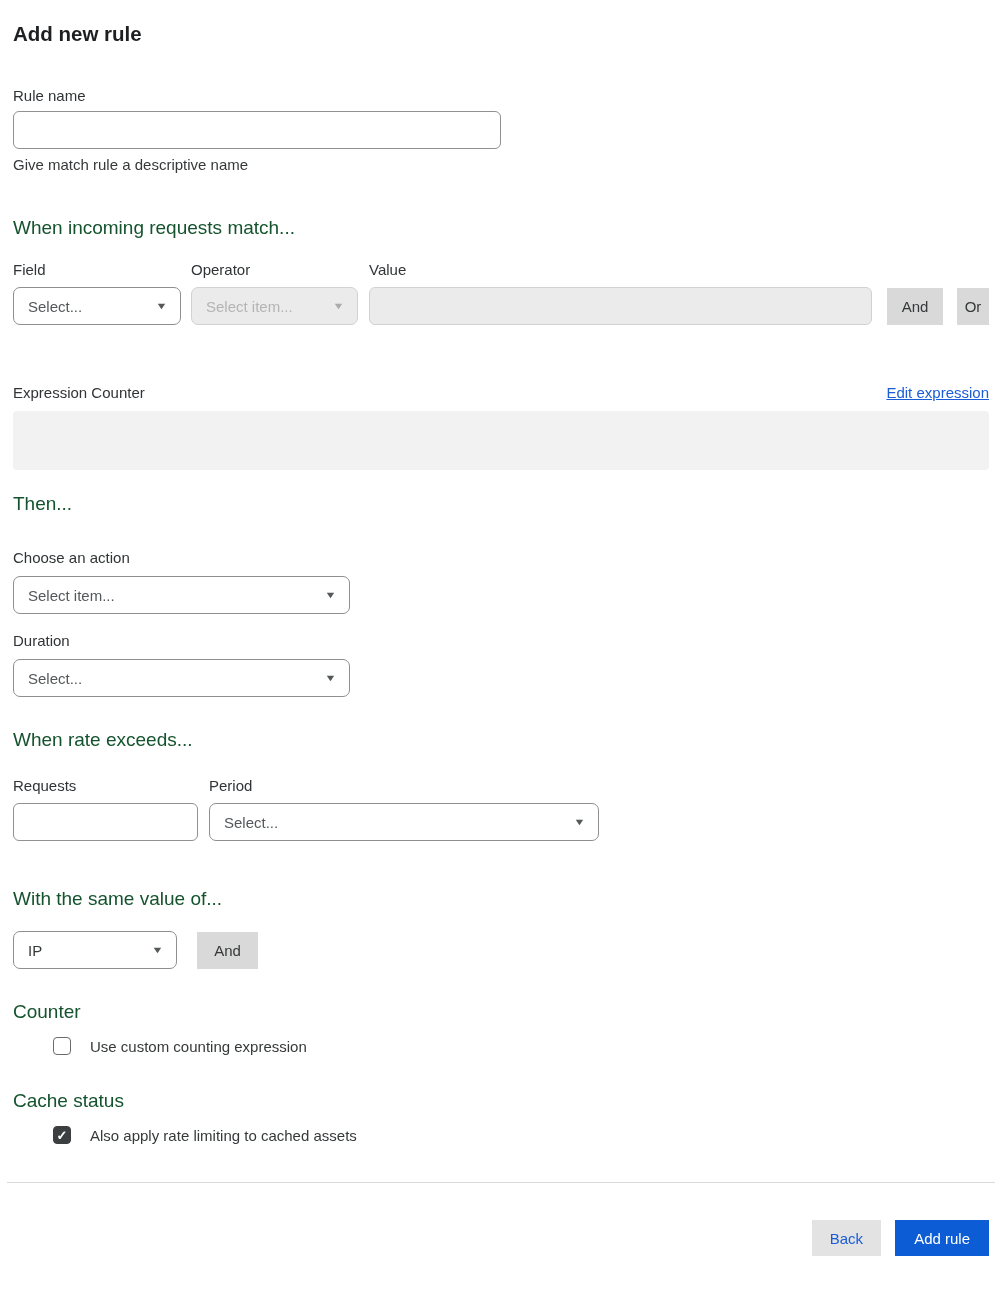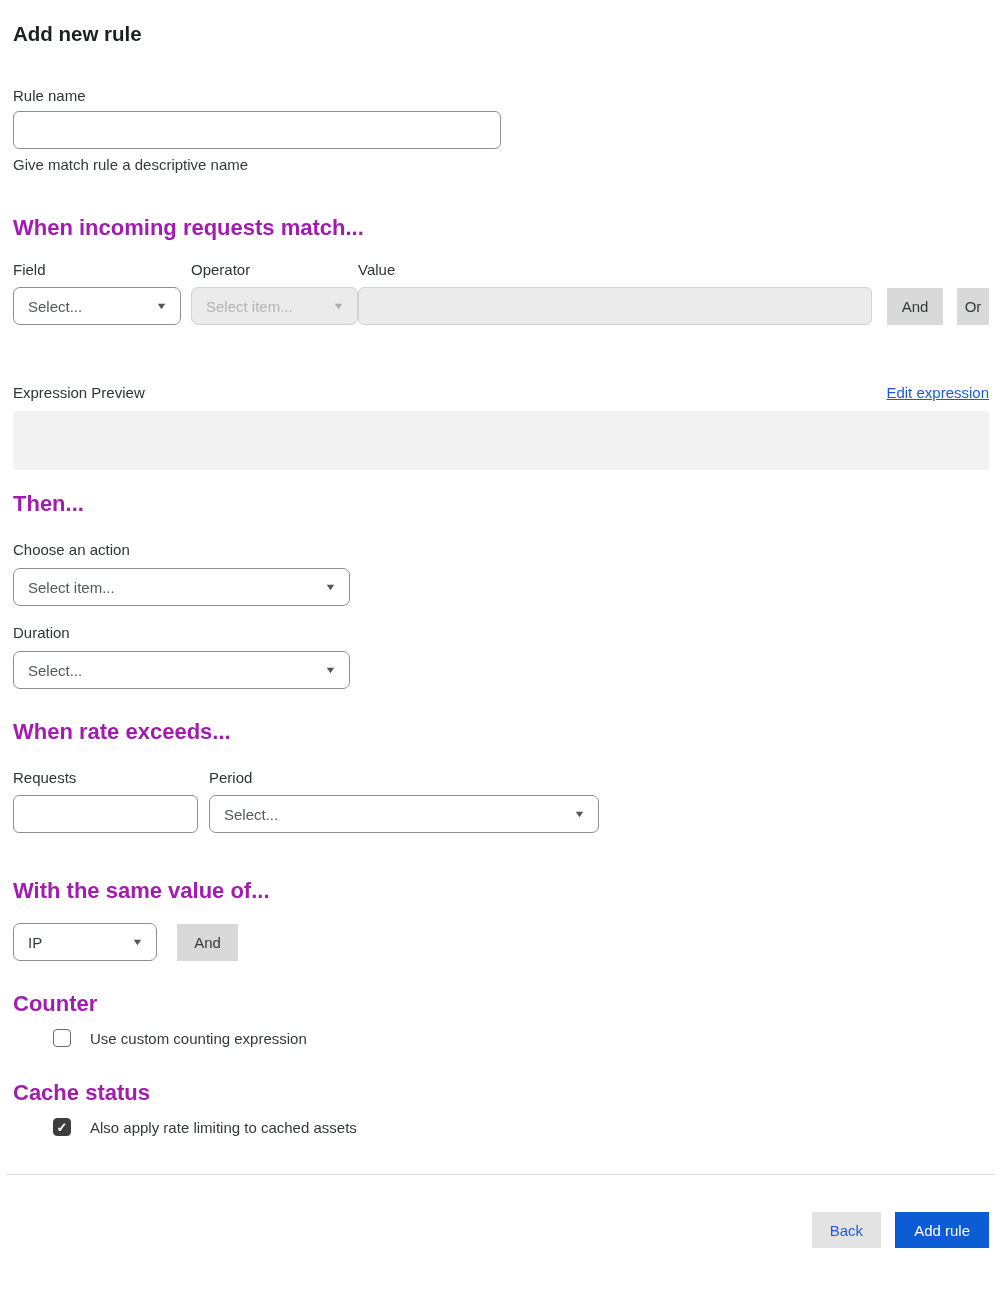--- a/index.html
+++ b/index.html
@@ -14,21 +14,21 @@
 
   .page-title {
     font-size: 20.5px; font-weight: 700; color: #1d1f20;
     line-height: 28px; margin: 4px 0 0 0;
   }
 
   .field-label { font-size: 15px; line-height: 20px; color: #303436; }
   .help-text   { font-size: 15px; line-height: 20px; color: #36393a; margin-top: 6px; }
 
   .section-heading {
-    font-size: 22px; font-weight: 700; color: #a21caf; line-height: 20px;
+    font-size: 19px; font-weight: 400; color: #14532d; line-height: 20px;
   }
 
   .text-input {
     height: 38px; border: 1px solid #919191; border-radius: 6px;
     background: #fff; padding: 0 12px; font-size: 15px;
     font-family: "Liberation Sans", sans-serif; color: #36393a;
     width: 100%; outline: none;
   }
   .text-input.disabled { background: #ebebeb; border-color: #d2d2d2; }
 
@@ -54,56 +54,56 @@
   .rule-name-label { margin-top: 38px; }
   .rule-name-input { margin-top: 5px; width: 488px; }
 
   
   .match-heading { margin-top: 43px; }
   .match-row { display: flex; align-items: flex-end; margin-top: 22px; }
   .match-col { display: flex; flex-direction: column; }
   .match-col .field-label { margin-bottom: 7px; }
   .col-field    { width: 168px; }
   .col-operator { width: 167px; margin-left: 10px; }
-  .col-value    { flex: 1; margin-left: 0; }
+  .col-value    { flex: 1; margin-left: 11px; }
   .btn-and { margin-left: 15px; width: 56px; }
   .btn-or  { margin-left: 14px; width: 29px; }
 
   
   .expr-header { display: flex; justify-content: space-between; align-items: baseline; margin-top: 58px; }
   .link {
     color: #1a5cd8; font-size: 15px; text-decoration: underline; cursor: pointer;
   }
   .preview-box {
     margin-top: 8px; height: 59px; background: #f2f2f2; border-radius: 4px;
     font-size: 14px; color: #36393a; padding: 8px 12px;
   }
 
   
   .then-heading { margin-top: 24px; }
-  .action-label { margin-top: 26px; }
+  .action-label { margin-top: 34px; }
   .action-select { margin-top: 8px; width: 337px; }
 
   
   .for-heading { margin-top: 43px; }
   .duration-label { margin-top: 17px; }
   .duration-select { margin-top: 8px; width: 337px; }
 
   
   .rate-heading { margin-top: 33px; }
   .rate-row { display: flex; margin-top: 26px; }
   .rate-col { display: flex; flex-direction: column; }
   .rate-col .field-label { margin-bottom: 7px; }
   .col-requests { width: 185px; }
   .col-period { width: 390px; margin-left: 11px; }
 
   
   .same-heading { margin-top: 48px; }
   .same-row { display: flex; align-items: center; margin-top: 22px; }
-  .ip-select { width: 144px; }
+  .ip-select { width: 164px; }
   .btn-and2 { margin-left: 20px; width: 61px; }
 
   
   .counter-heading { margin-top: 33px; }
   .checkbox-row { display: flex; align-items: center; margin-top: 15px; padding-left: 40px; }
   .checkbox {
     width: 18px; height: 18px; border-radius: 4px; cursor: pointer;
     display: inline-flex; align-items: center; justify-content: center;
     flex: none;
   }
@@ -152,21 +152,21 @@
     <div class="match-col col-value">
       <span class="field-label">Value</span>
       <input class="text-input disabled" type="text" disabled="" value="" style="">
     </div>
     <button class="btn btn-gray btn-and">And</button>
     <button class="btn btn-gray btn-or">Or</button>
   </div>
 
   
   <div class="expr-header">
-    <span class="field-label">Expression Preview</span>
+    <span class="field-label">Expression Counter</span>
     <a class="link">Edit expression</a>
   </div>
   <div class="preview-box"></div>
 
   
   <div class="section-heading then-heading">Then...</div>
   <div class="field-label action-label">Choose an action</div>
   <div class="select action-select">
     <span>Select item...</span>
     <span class="caret">▼</span>

